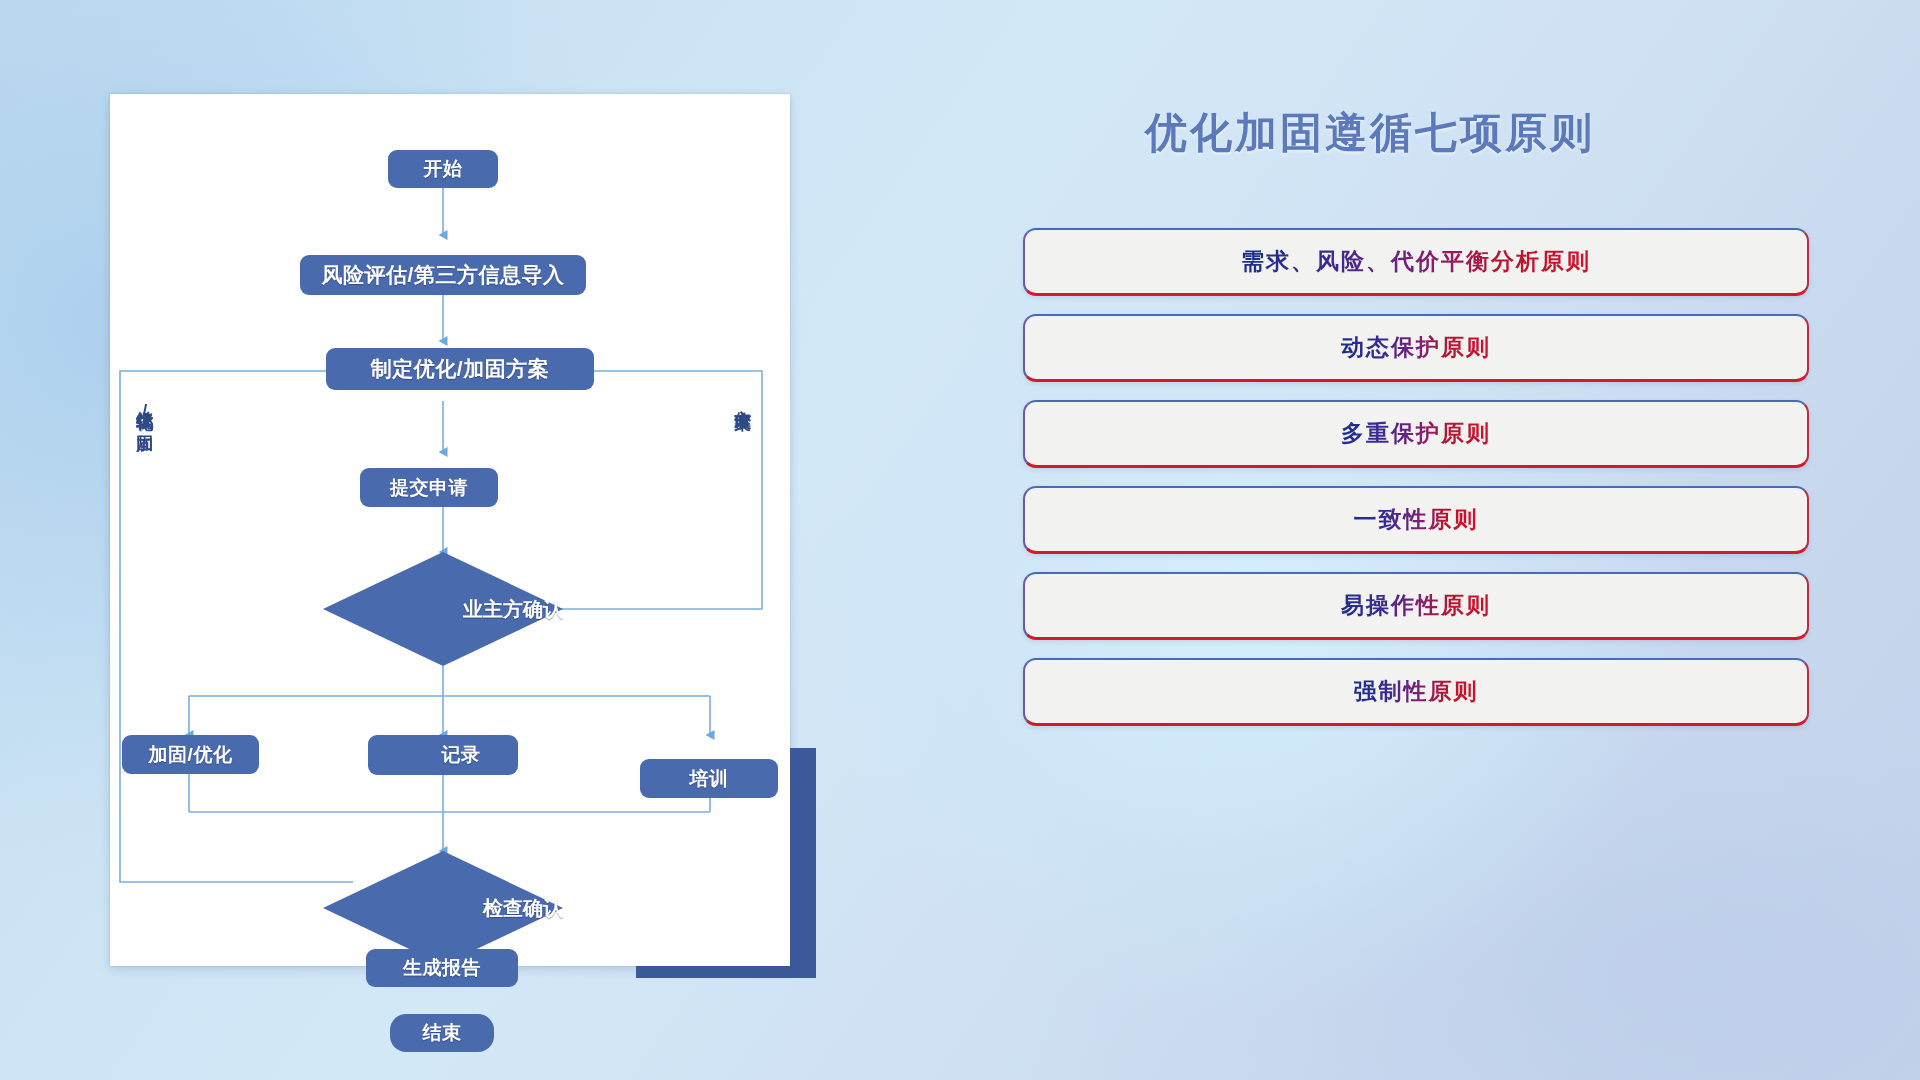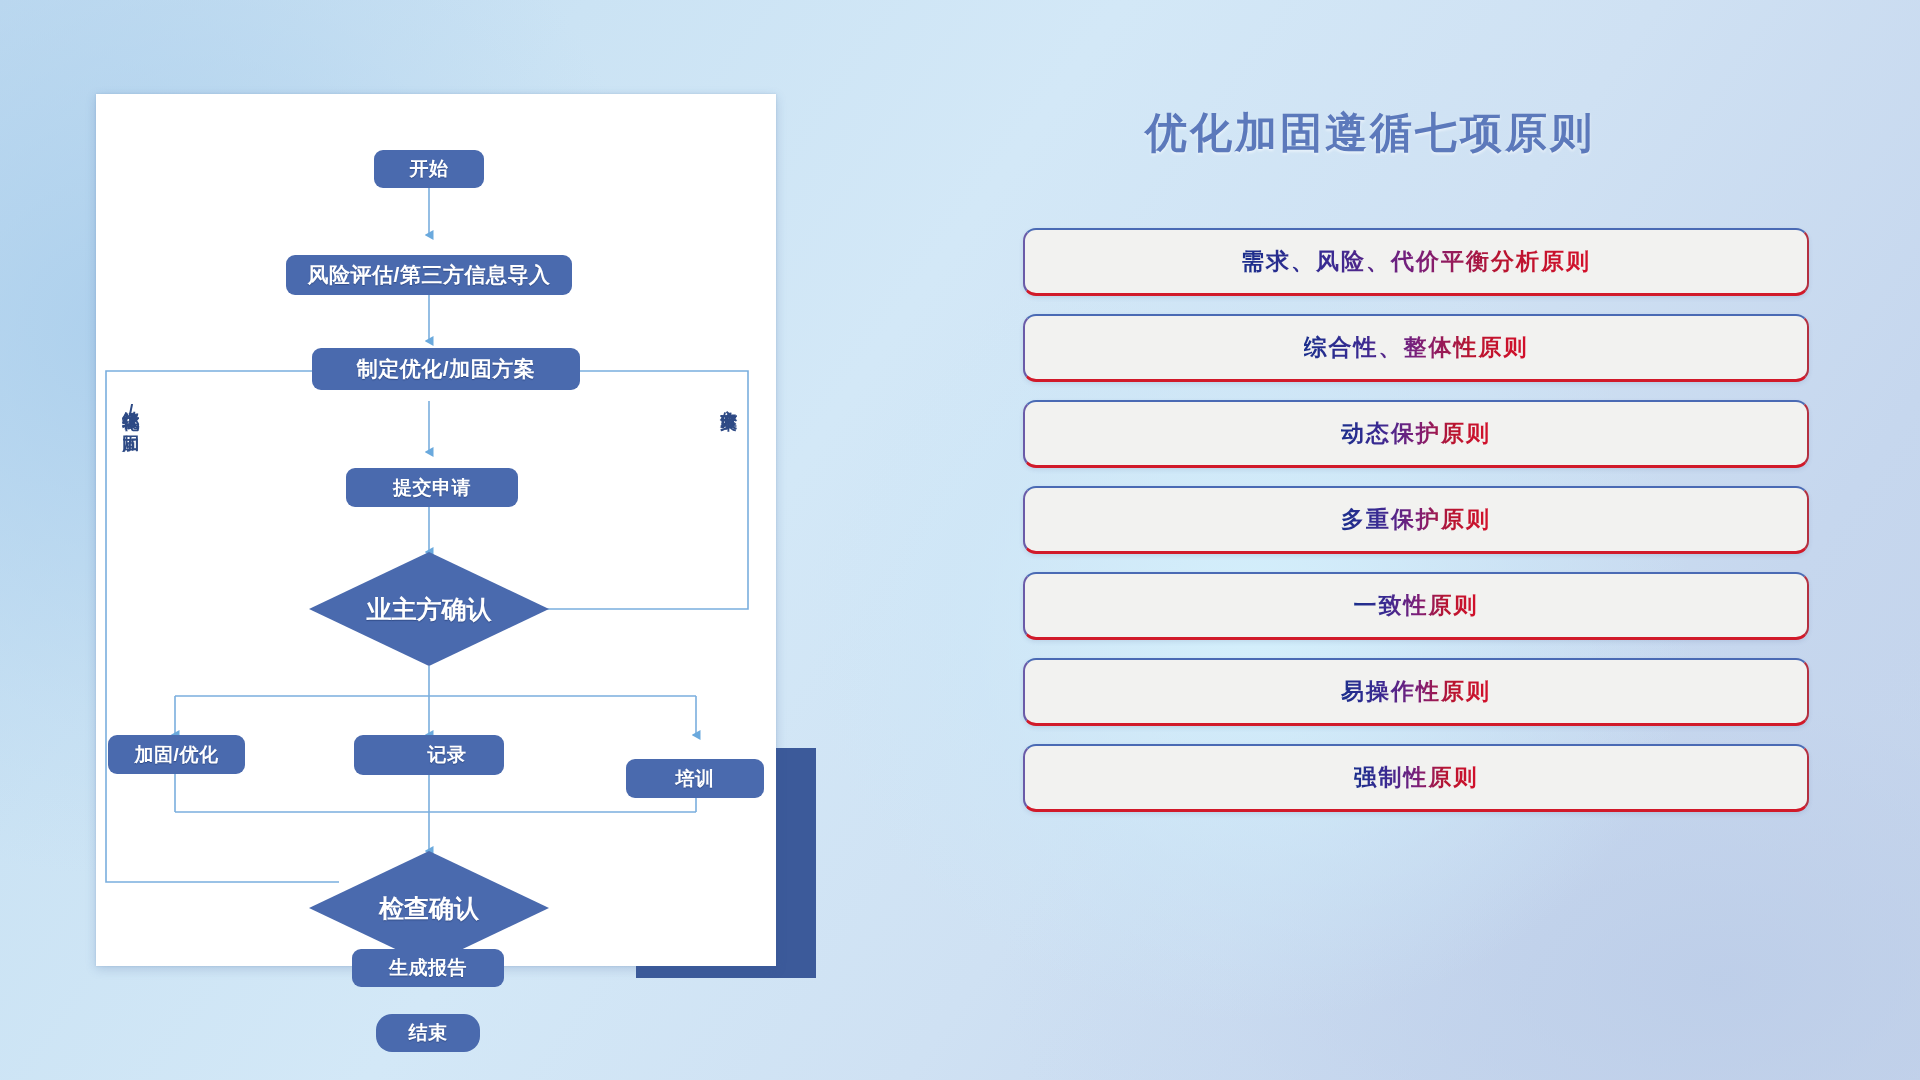--- a/index.html
+++ b/index.html
@@ -16,42 +16,42 @@
       radial-gradient(ellipse 900px 520px at 1720px 980px, rgba(188,205,232,.8) 0%, rgba(198,214,238,.25) 55%, rgba(198,214,238,0) 80%),
       linear-gradient(125deg,#bcd8ef 0%, #cbe3f4 22%, #d3e8f7 42%, #cfe1f3 62%, #c6d7ee 82%, #c3d2ea 100%);
   }
 
   
   #accent-block{
     position:absolute;left:636px;top:748px;width:180px;height:230px;
     background:#3c5a9a;
   }
   #flow-card{
-    position:absolute;left:96px;top:94px;width:680px;height:872px;
+    position:absolute;left:110px;top:94px;width:680px;height:872px;
     background:#ffffff;
     box-shadow:0 3px 10px rgba(60,90,150,.22), 0 0 2px rgba(60,90,150,.18);
   }
   #flow-svg{position:absolute;left:0;top:0;width:680px;height:872px;}
 
   .node{
     position:absolute;box-sizing:border-box;
     background:#4a6aae;color:#ffffff;
     border-radius:9px;
     display:flex;align-items:center;justify-content:center;
     font-weight:bold;letter-spacing:.5px;
     text-shadow:0 1px 1px rgba(20,40,90,.45);
     z-index:3;
   }
   .node.small{font-size:19px;}
   .node.wide{font-size:21px;}
 
   .diamond{
     position:absolute;z-index:3;
-    display:flex;align-items:center;justify-content:center;
-    color:#fff;font-weight:bold;font-size:25px;
+    display:flex;align-items:center;justify-content:flex-end;
+    color:#fff;font-weight:bold;font-size:20px;
     text-shadow:0 1px 1px rgba(20,40,90,.45);
   }
   .diamond .dshape{
     position:absolute;left:0;top:0;width:100%;height:100%;
     background:#4a6aae;
     clip-path:polygon(50% 0%,100% 50%,50% 100%,0% 50%);
   }
   .diamond span{position:relative;z-index:2;}
 
   .vlabel{
@@ -139,21 +139,21 @@
         <path d="M423,515 L652,515 L652,277 L408,277" marker-end="url(#ah)" transform="translate(0,0)"></path>
       </g>
     </svg>
 
     <div class="node small" style="left:278px;top:56px;width:110px;height:38px;">开始</div>
 
     <div class="node wide" style="left:190px;top:161px;width:286px;height:40px;">风险评估/第三方信息导入</div>
 
     <div class="node wide" style="left:216px;top:254px;width:268px;height:42px;">制定优化/加固方案</div>
 
-    <div class="node small" style="left:250px;top:374px;width:172px;height:39px;">提交申请</div>
+    <div class="node small" style="left:250px;top:374px;width:138px;height:39px;">提交申请</div>
 
     <div class="diamond" style="left:213px;top:458px;width:240px;height:114px;">
       <div class="dshape"></div>
       <span>业主方确认</span>
     </div>
 
     <div class="node small" style="left:12px;top:641px;width:137px;height:39px;">加固/优化</div>
 
     <div class="node small" style="left:258px;top:641px;width:150px;height:40px;padding-left:36px;">记录</div>
 
@@ -173,23 +173,20 @@
     <div class="vlabel" style="left:624px;top:303px;height:110px;">方案修改</div>
   </div>
 
   <div id="right-title">优化加固遵循七项原则</div>
 
   <div id="principle-list">
     <div class="principle">
       <span class="ptext">需求、风险、代价平衡分析原则</span>
     </div>
     <div class="principle">
-      <span class="ptext">综合性、整体性原则</span>
-    </div>
-    <div class="principle">
       <span class="ptext">动态保护原则</span>
     </div>
     <div class="principle">
       <span class="ptext">多重保护原则</span>
     </div>
     <div class="principle">
       <span class="ptext">一致性原则</span>
     </div>
     <div class="principle">
       <span class="ptext">易操作性原则</span>

